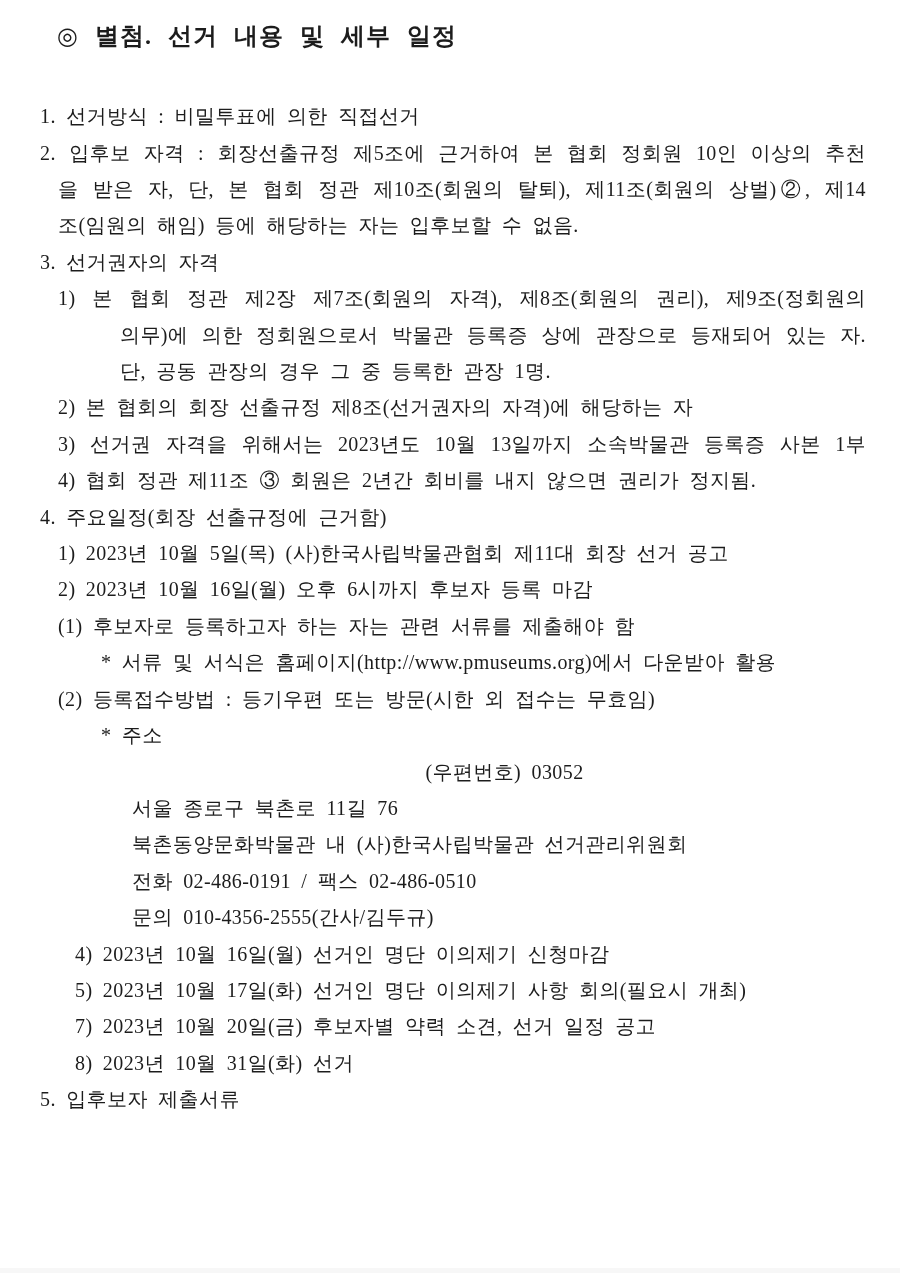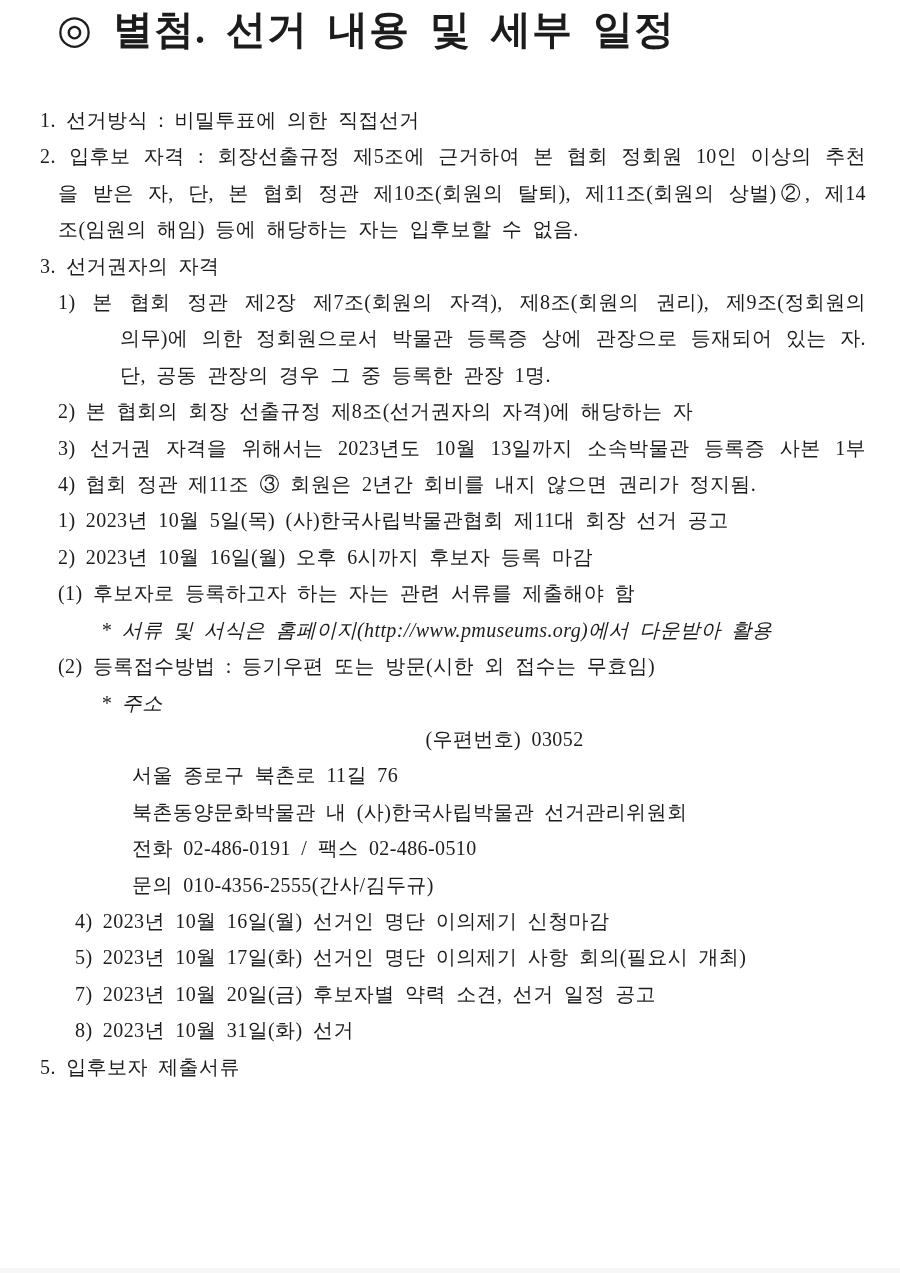--- a/index.html
+++ b/index.html
@@ -11,22 +11,22 @@
     position: relative;
     width: 900px;
     height: 1273px;
     background: #ffffff;
     overflow: hidden;
     font-family: "Liberation Serif", "DejaVu Serif", serif;
     color: #1c1c1c;
   }
   .title {
     margin: 0;
-    padding: 4px 0 0 57px;
-    font-size: 40px;
+    padding: 21px 0 0 57px;
+    font-size: 24px;
     line-height: 1.3;
     font-weight: 700;
     letter-spacing: 1px;
     word-spacing: 9px;
     white-space: nowrap;
   }
   .body {
     margin-top: 46px;
     font-size: 20px;
     line-height: 36.4px;
@@ -40,21 +40,21 @@
   
   .just {
     text-align: justify;
     text-align-last: justify;
   }
   
   .ind-0  { padding-left: 40px;  }
   .ind-1  { padding-left: 58px;  }
   .ind-1s { padding-left: 75px;  }
   .ind-2  { padding-left: 120px; }
-  .ind-2a { padding-left: 101px; font-style: italic; }
+  .ind-2a { padding-left: 101px; }
   .ind-3  { padding-left: 132px; }
   .ind-3a { padding-left: 143px; text-align: center; }
   .scan-artifact {
     position: absolute;
     left: 0;
     bottom: 0;
     width: 100%;
     height: 5px;
     background: rgba(0,0,0,0.03);
   }
@@ -70,20 +70,21 @@
       <div class="line ind-0 just">2. 입후보 자격 : 회장선출규정 제5조에 근거하여 본 협회 정회원 10인 이상의 추천</div>
       <div class="line ind-1 just">을 받은 자, 단, 본 협회 정관 제10조(회원의 탈퇴), 제11조(회원의 상벌)②, 제14</div>
       <div class="line ind-1">조(임원의 해임) 등에 해당하는 자는 입후보할 수 없음.</div>
       <div class="line ind-0">3. 선거권자의 자격</div>
       <div class="line ind-1 just">1) 본 협회 정관 제2장 제7조(회원의 자격), 제8조(회원의 권리), 제9조(정회원의</div>
       <div class="line ind-2 just">의무)에 의한 정회원으로서 박물관 등록증 상에 관장으로 등재되어 있는 자.</div>
       <div class="line ind-2">단, 공동 관장의 경우 그 중 등록한 관장 1명.</div>
       <div class="line ind-1">2) 본 협회의 회장 선출규정 제8조(선거권자의 자격)에 해당하는 자</div>
       <div class="line ind-1 just">3) 선거권 자격을 위해서는 2023년도 10월 13일까지 소속박물관 등록증 사본 1부</div>
       <div class="line ind-1">4) 협회 정관 제11조 ③ 회원은 2년간 회비를 내지 않으면 권리가 정지됨.</div>
+      <div class="line ind-0">4. 주요일정(회장 선출규정에 근거함)</div>
       <div class="line ind-1">1) 2023년 10월 5일(목) (사)한국사립박물관협회 제11대 회장 선거 공고</div>
       <div class="line ind-1">2) 2023년 10월 16일(월) 오후 6시까지 후보자 등록 마감</div>
       <div class="line ind-1">(1) 후보자로 등록하고자 하는 자는 관련 서류를 제출해야 함</div>
       <div class="line ind-2a">* 서류 및 서식은 홈페이지(http://www.pmuseums.org)에서 다운받아 활용</div>
       <div class="line ind-1">(2) 등록접수방법 : 등기우편 또는 방문(시한 외 접수는 무효임)</div>
       <div class="line ind-2a">* 주소</div>
       <div class="line ind-3a">(우편번호) 03052</div>
       <div class="line ind-3">서울 종로구 북촌로 11길 76</div>
       <div class="line ind-3">북촌동양문화박물관 내 (사)한국사립박물관 선거관리위원회</div>
       <div class="line ind-3">전화 02-486-0191 / 팩스 02-486-0510</div>

